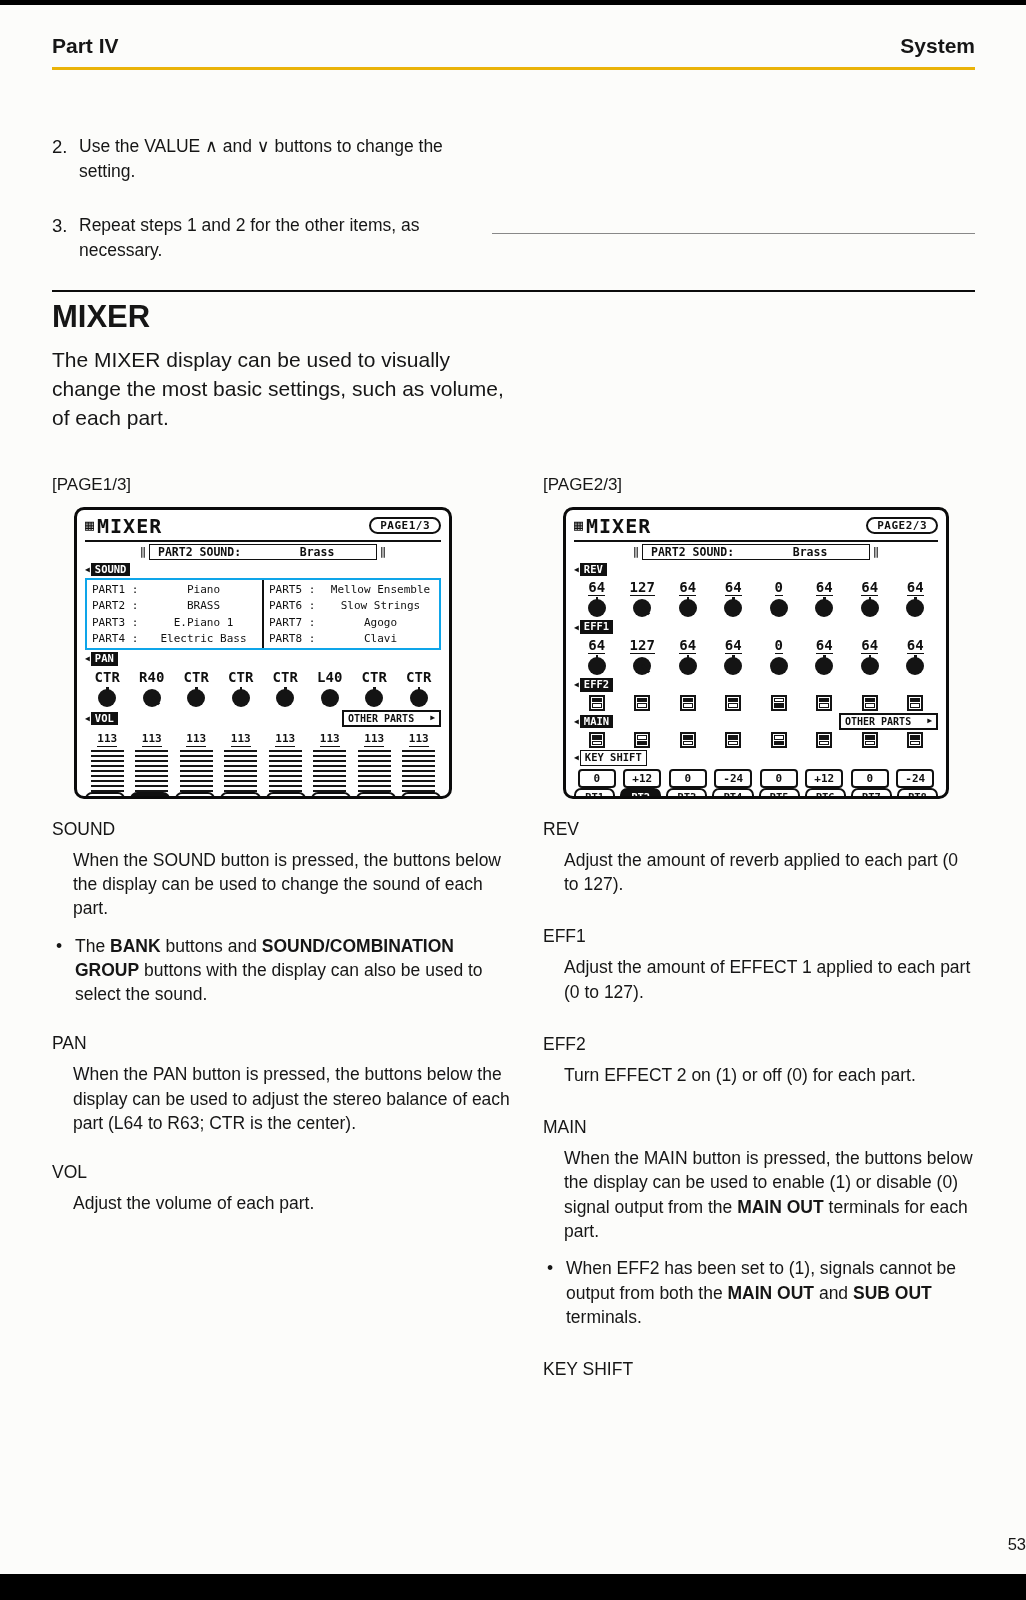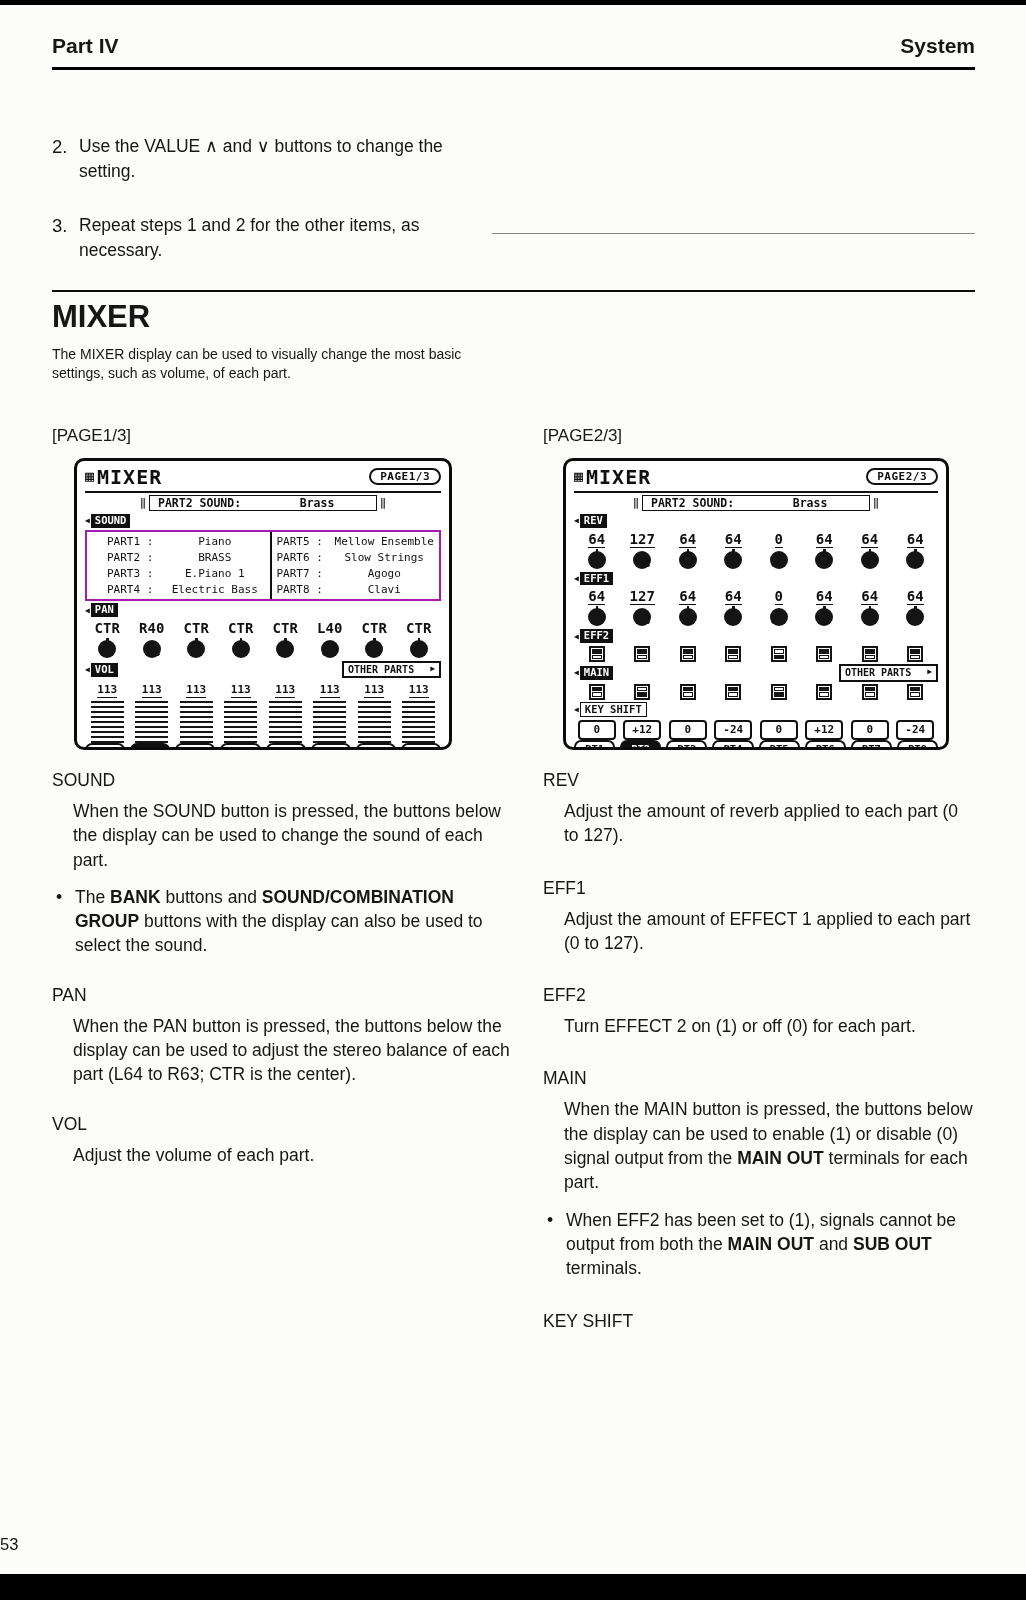--- a/index.html
+++ b/index.html
@@ -5,31 +5,31 @@
   * { box-sizing: border-box; }
   html, body { margin: 0; padding: 0; }
   body { width: 1026px; background: #9a9a9a; }
   .page { position: relative; width: 1026px; height: 1600px; background: #fcfcfa;
           color: #161616; font-family: "Liberation Sans", sans-serif; overflow: hidden; }
   .bar-top { position: absolute; top: 0; left: 0; width: 100%; height: 5px; background: #000; }
   .bar-bottom { position: absolute; bottom: 0; left: 0; width: 100%; height: 26px; background: #000; }
   .content { position: absolute; left: 52px; top: 34px; width: 923px; }
 
   .doc-header { display: flex; justify-content: space-between; align-items: flex-end;
-                font-weight: bold; font-size: 21px; border-bottom: 3px solid #000000; padding-bottom: 9px; }
+                font-weight: bold; font-size: 21px; border-bottom: 3px solid #eab308; padding-bottom: 9px; }
   .scan-line { position: absolute; left: 440px; top: 199px; width: 483px; border-top: 1.5px solid #888; }
 
   .steps { margin-top: 64px; width: 447px; display: flex; flex-direction: column; gap: 30px; }
   .step { display: flex; font-size: 17.5px; line-height: 1.4; }
   .step-num { width: 27px; flex: none; font-size: 18.5px; }
   .step-text { flex: 1; }
 
   .rule { margin-top: 28px; border-top: 2.5px solid #0c0c0c; }
   .mixer-title { font-size: 31px; font-weight: bold; margin: 7px 0 10px; }
-  .lead { width: 452px; font-size: 14px; line-height: 1.39; }
+  .lead { width: 452px; font-size: 21px; line-height: 1.39; }
   .bullets { margin-top: 6px; width: 458px; }
   .bullet { position: relative; padding-left: 23px; margin-top: 7px; font-size: 17.5px; line-height: 1.39; }
   .bullet::before { content: "\2022"; position: absolute; left: 4px; top: 0; }
 
   .figures { position: relative; margin-top: 34px; height: 330px; }
   .figure { position: absolute; top: 8px; }
   .fig-left { left: 0; }
   .fig-right { left: 491px; }
   .fig-caption { font-size: 17px; margin-bottom: 12px; }
   .fig-left .lcd { margin-left: 22px; }
@@ -49,21 +49,21 @@
                 font-size: 11.5px; font-weight: bold; }
   .bracket { font-size: 10px; }
   .info-box { display: flex; gap: 25px; border: 1.5px solid #101010; padding: 0 8px; min-width: 228px; }
   .info-value { flex: 1; text-align: center; }
   .tab-row { display: flex; align-items: center; margin: 2px 0 1px; }
   .tab { display: inline-flex; align-items: center; }
   .tab-arr { font-size: 8px; margin-right: 1px; }
   .tab-txt { background: #101010; color: #fff; font-size: 10.5px; font-weight: bold; padding: 0 4px; line-height: 1.3; }
   .tab-txt.outline { background: #fff; color: #101010; border: 1.5px solid #101010; }
 
-  .sound-table { display: flex; border: 2px solid #a21caf; margin-top: 1px; padding-left: 15px; }
+  .sound-table { display: flex; border: 2px solid #0ea5e9; margin-top: 1px; }
   .st-col { flex: 1; padding: 3px 5px; display: flex; flex-direction: column; gap: 3px; }
   .st-col-left { border-right: 2px solid #101010; }
   .st-row { display: flex; font-size: 11px; line-height: 1.2; }
   .st-name { width: 58px; flex: none; }
   .st-sound { flex: 1; text-align: center; }
 
   .grid8 { display: grid; grid-template-columns: repeat(8, 1fr); }
   .pan-cell, .vol-cell, .tg-cell, .ks-cell { text-align: center; }
   .cell-label { display: inline-block; font-size: 14px; font-weight: bold; line-height: 1.15; }
   .cell-label.u { border-bottom: 1.5px solid #101010; }
@@ -100,21 +100,21 @@
   .descriptions { display: flex; margin-top: 22px; align-items: flex-start; }
   .col-left { width: 458px; }
   .col-right { width: 432px; margin-left: 33px; }
   .sec { margin-bottom: 27px; }
   .col-right .sec { margin-bottom: 30px; }
   .sec-main { margin-top: 12px; }
   .sec-h { font-size: 17.5px; font-weight: normal; margin: 0 0 8px; }
   .sec-p { margin: 0 0 0 21px; font-size: 17.5px; line-height: 1.39; }
   .sec .bullet { margin-top: 13px; }
 
-  .page-num { position: absolute; bottom: 46px; left: 0; width: 100%; text-align: left; font-size: 16.5px; }
+  .page-num { position: absolute; bottom: 46px; left: 0; width: 100%; text-align: right; font-size: 16.5px; }
 </style>
 </head>
 <body>
 
 <div class="page">
   <div class="bar-top"></div>
   <div class="bar-bottom"></div>
 
   <div class="content" style="position:relative;">
 

